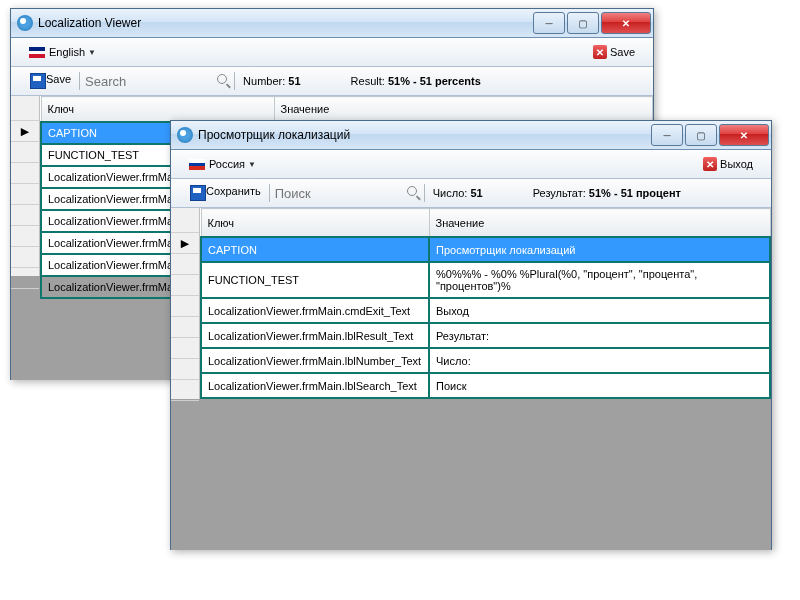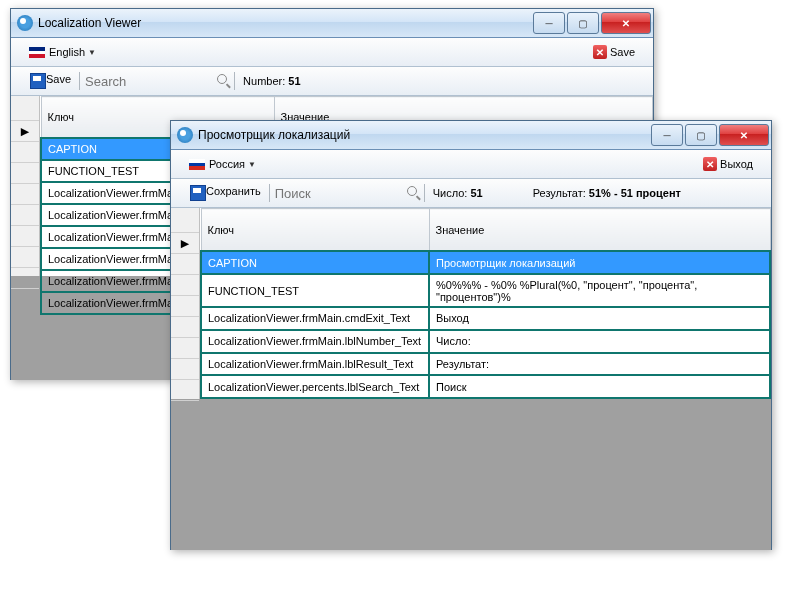--- a/index.html
+++ b/index.html
@@ -26,21 +26,21 @@
 .search-icon{width:14px;height:14px;position:relative}
 .search-icon::before{content:"";position:absolute;width:8px;height:8px;border:1.5px solid #888;border-radius:50%;top:0;left:0}
 .search-icon::after{content:"";position:absolute;width:5px;height:1.5px;background:#888;transform:rotate(45deg);bottom:2px;right:0}
 .tb-item{display:flex;gap:0;padding:2px 5px}
 .sep{width:1px;height:18px;background:#b0b8c0;margin:0 3px}
 .bold{font-weight:bold}
 .grid-wrap{background:#fff;display:flex}
 .rowsel{width:28px;background:#f0f0f0;border-right:1px solid #c0c0c0}
 .rowsel-cell{height:20px;border-bottom:1px solid #d0d0d0;display:flex;align-items:center;justify-content:center}
 .grid{flex:1;border-collapse:collapse;width:100%}
-.grid th{background:linear-gradient(to bottom,#fdfdfd,#e8ecf0);border:1px solid #c0c8d0;text-align:left;padding:11px 6px;font-weight:normal;height:18px}
+.grid th{background:linear-gradient(to bottom,#fdfdfd,#e8ecf0);border:1px solid #c0c8d0;text-align:left;padding:3px 6px;font-weight:normal;height:18px}
 .grid td{border:2px solid #0f766e;padding:3px 6px;height:14px}
 .grid tr.selected td{background:#3399ff;color:#fff}
 .gray-area{background:#a0a0a0}
 .search-input{border:none;background:transparent;font-size:13px;outline:none;width:130px}
 </style>
 </head>
 <body>
 
 <div class="window" style="left:10px;top:8px;width:642px;height:370px">
   <div class="titlebar">
@@ -72,20 +72,24 @@
       </div>
       <div class="sep"></div>
       <input class="search-input" placeholder="Search" style="">
       <span class="search-icon"></span>
       <div class="sep"></div>
       <div class="tb-item">
         <span>Number:</span>&nbsp;
         <span class="bold">51</span>
       </div>
       <div style="width:40px"></div>
+      <div class="tb-item">
+        <span>Result:</span>&nbsp;
+        <span class="bold">51% - 51 percents</span>
+      </div>
     </div>
     <div class="grid-wrap" style="height:180px">
       <div class="rowsel">
         <div class="rowsel-cell" style="height:24px"></div>
         <div class="rowsel-cell">▶</div>
         <div class="rowsel-cell"></div>
           <div class="rowsel-cell"></div>
           <div class="rowsel-cell"></div>
         <div class="rowsel-cell"></div>
           <div class="rowsel-cell"></div>
@@ -203,29 +207,29 @@
             </tr>
         <tr>
               <td>FUNCTION_TEST</td>
               <td>%0%%% - %0% %Plural(%0, "процент", "процента", "процентов")%</td>
             </tr>
         <tr>
               <td>LocalizationViewer.frmMain.cmdExit_Text</td>
               <td>Выход</td>
             </tr>
         <tr>
+              <td>LocalizationViewer.frmMain.lblResult_Text</td>
+              <td>Результат:</td>
+            </tr>
+        <tr>
               <td>LocalizationViewer.frmMain.lblNumber_Text</td>
               <td>Число:</td>
             </tr>
         <tr>
-              <td>LocalizationViewer.frmMain.lblResult_Text</td>
-              <td>Результат:</td>
-            </tr>
-        <tr>
-              <td>LocalizationViewer.percents.lblSearch_Text</td>
+              <td>LocalizationViewer.frmMain.lblSearch_Text</td>
               <td>Поиск</td>
             </tr>
       </tbody>
         </table>
     </div>
     <div class="gray-area" style="height:151px"></div>
   </div>
 </div>
 
 </body></html>

